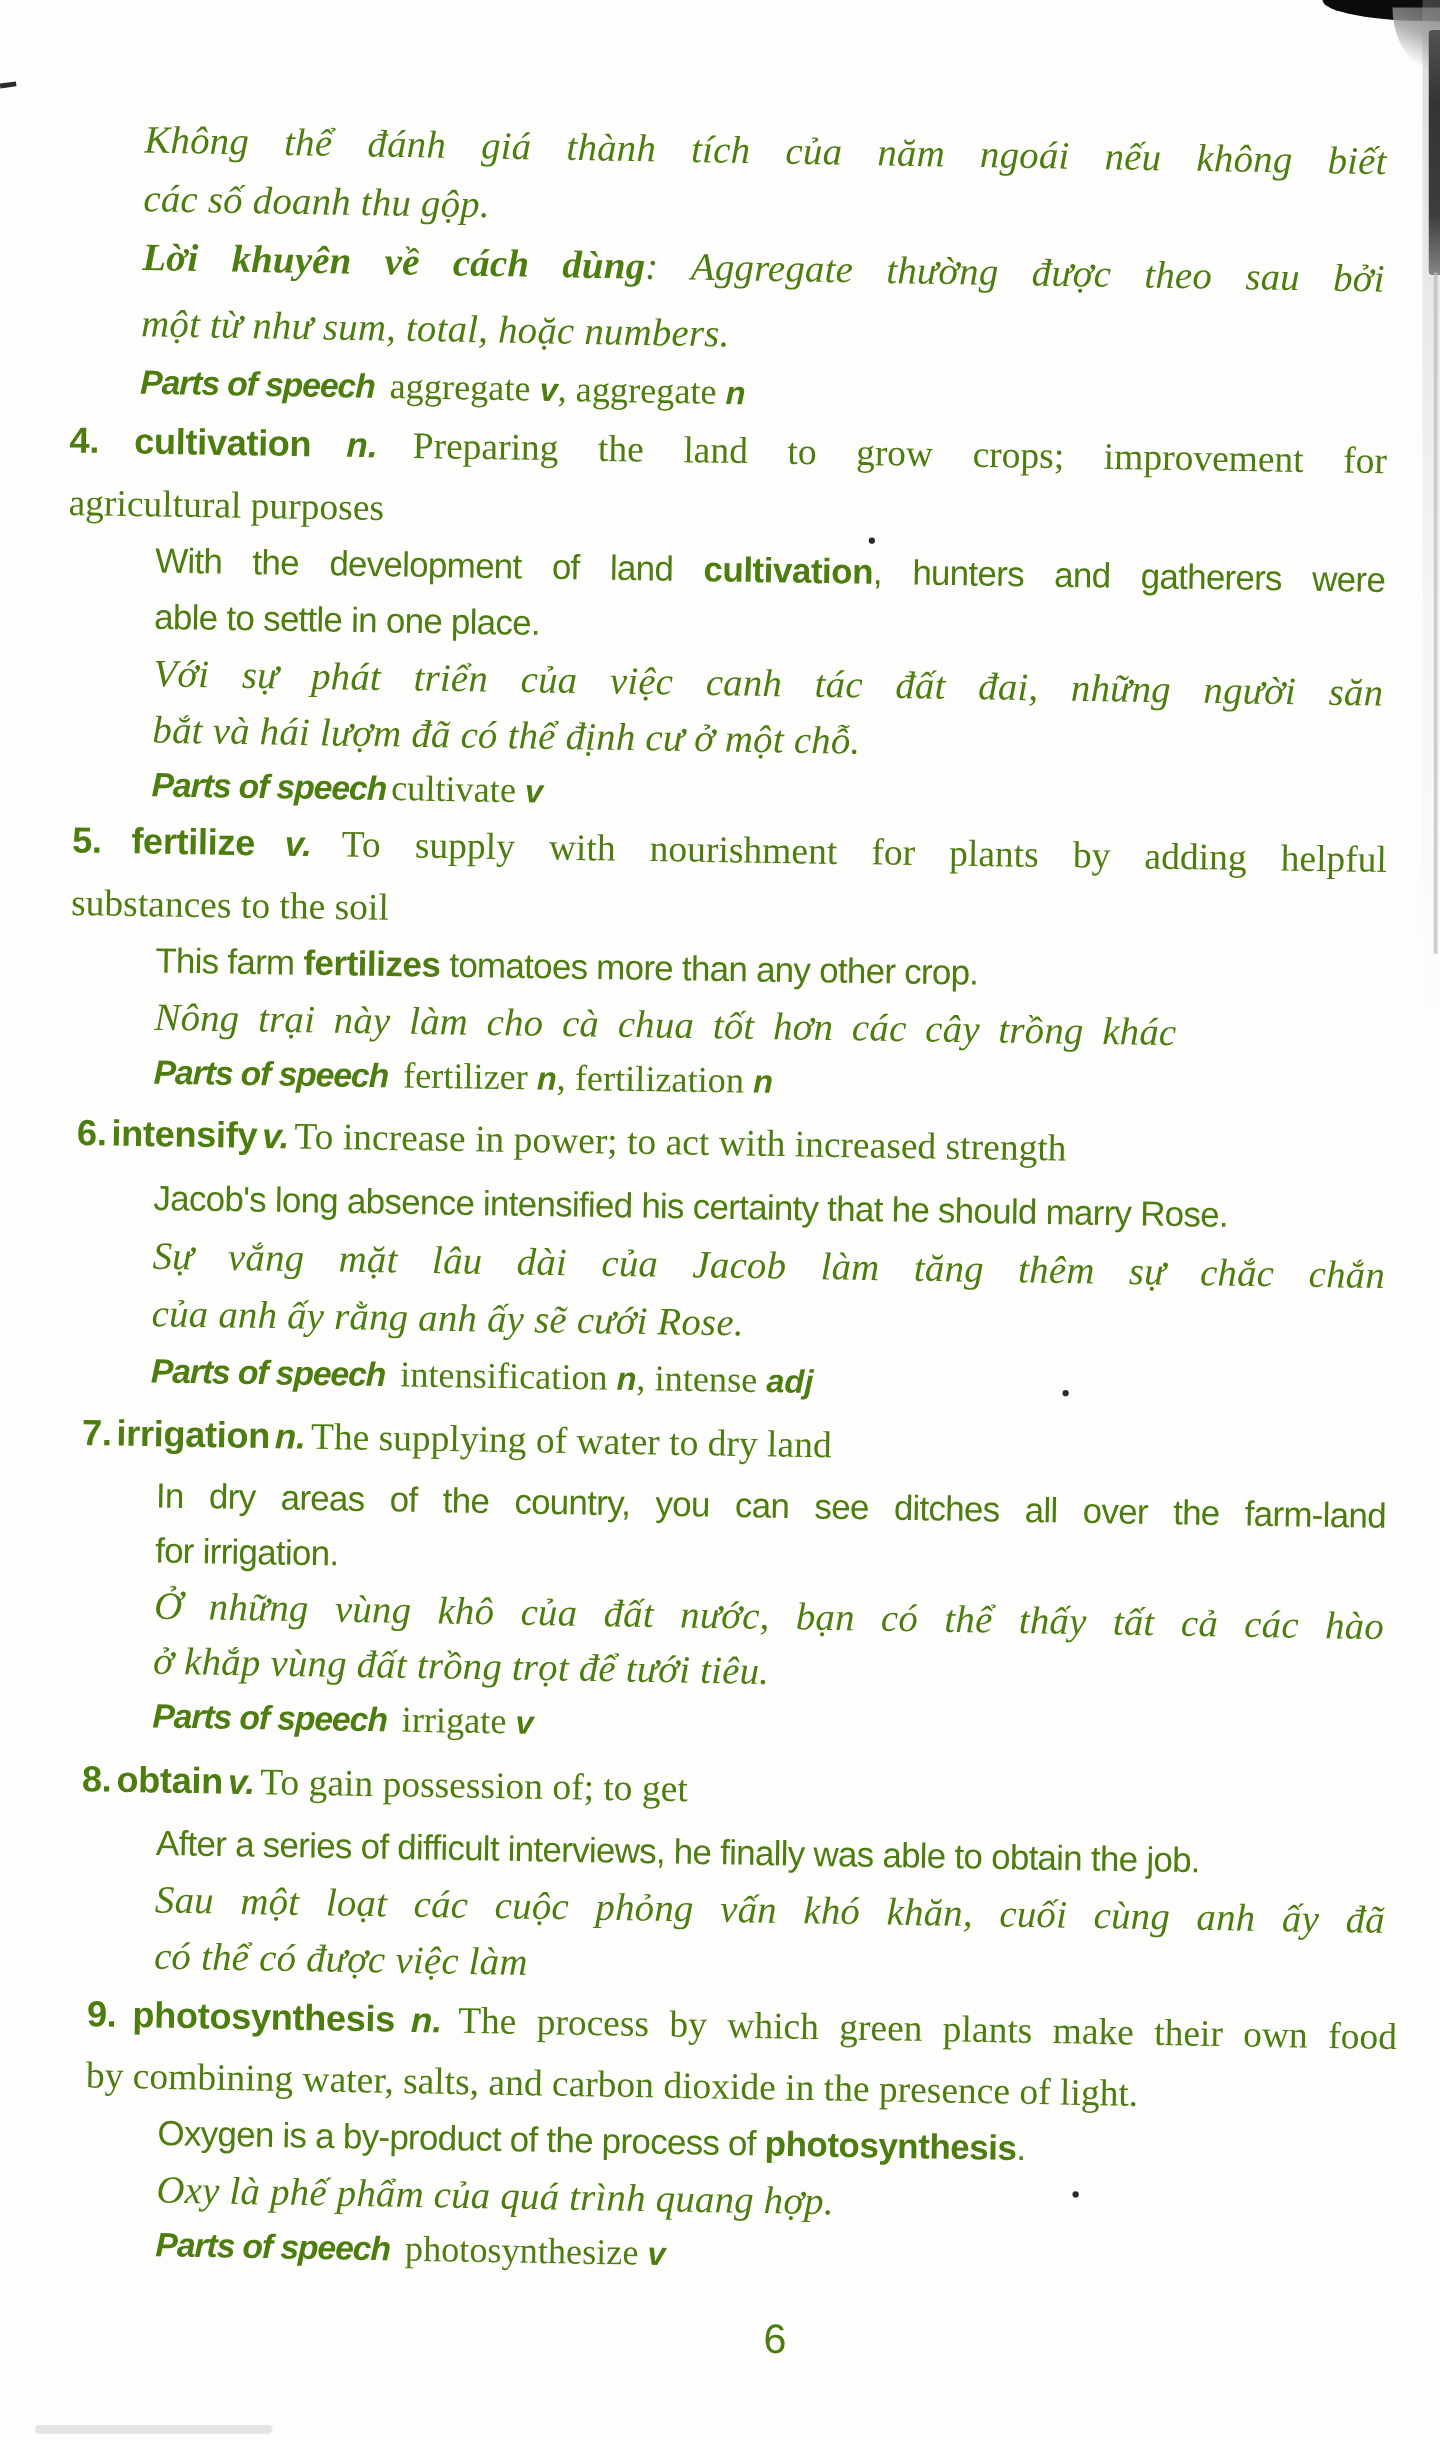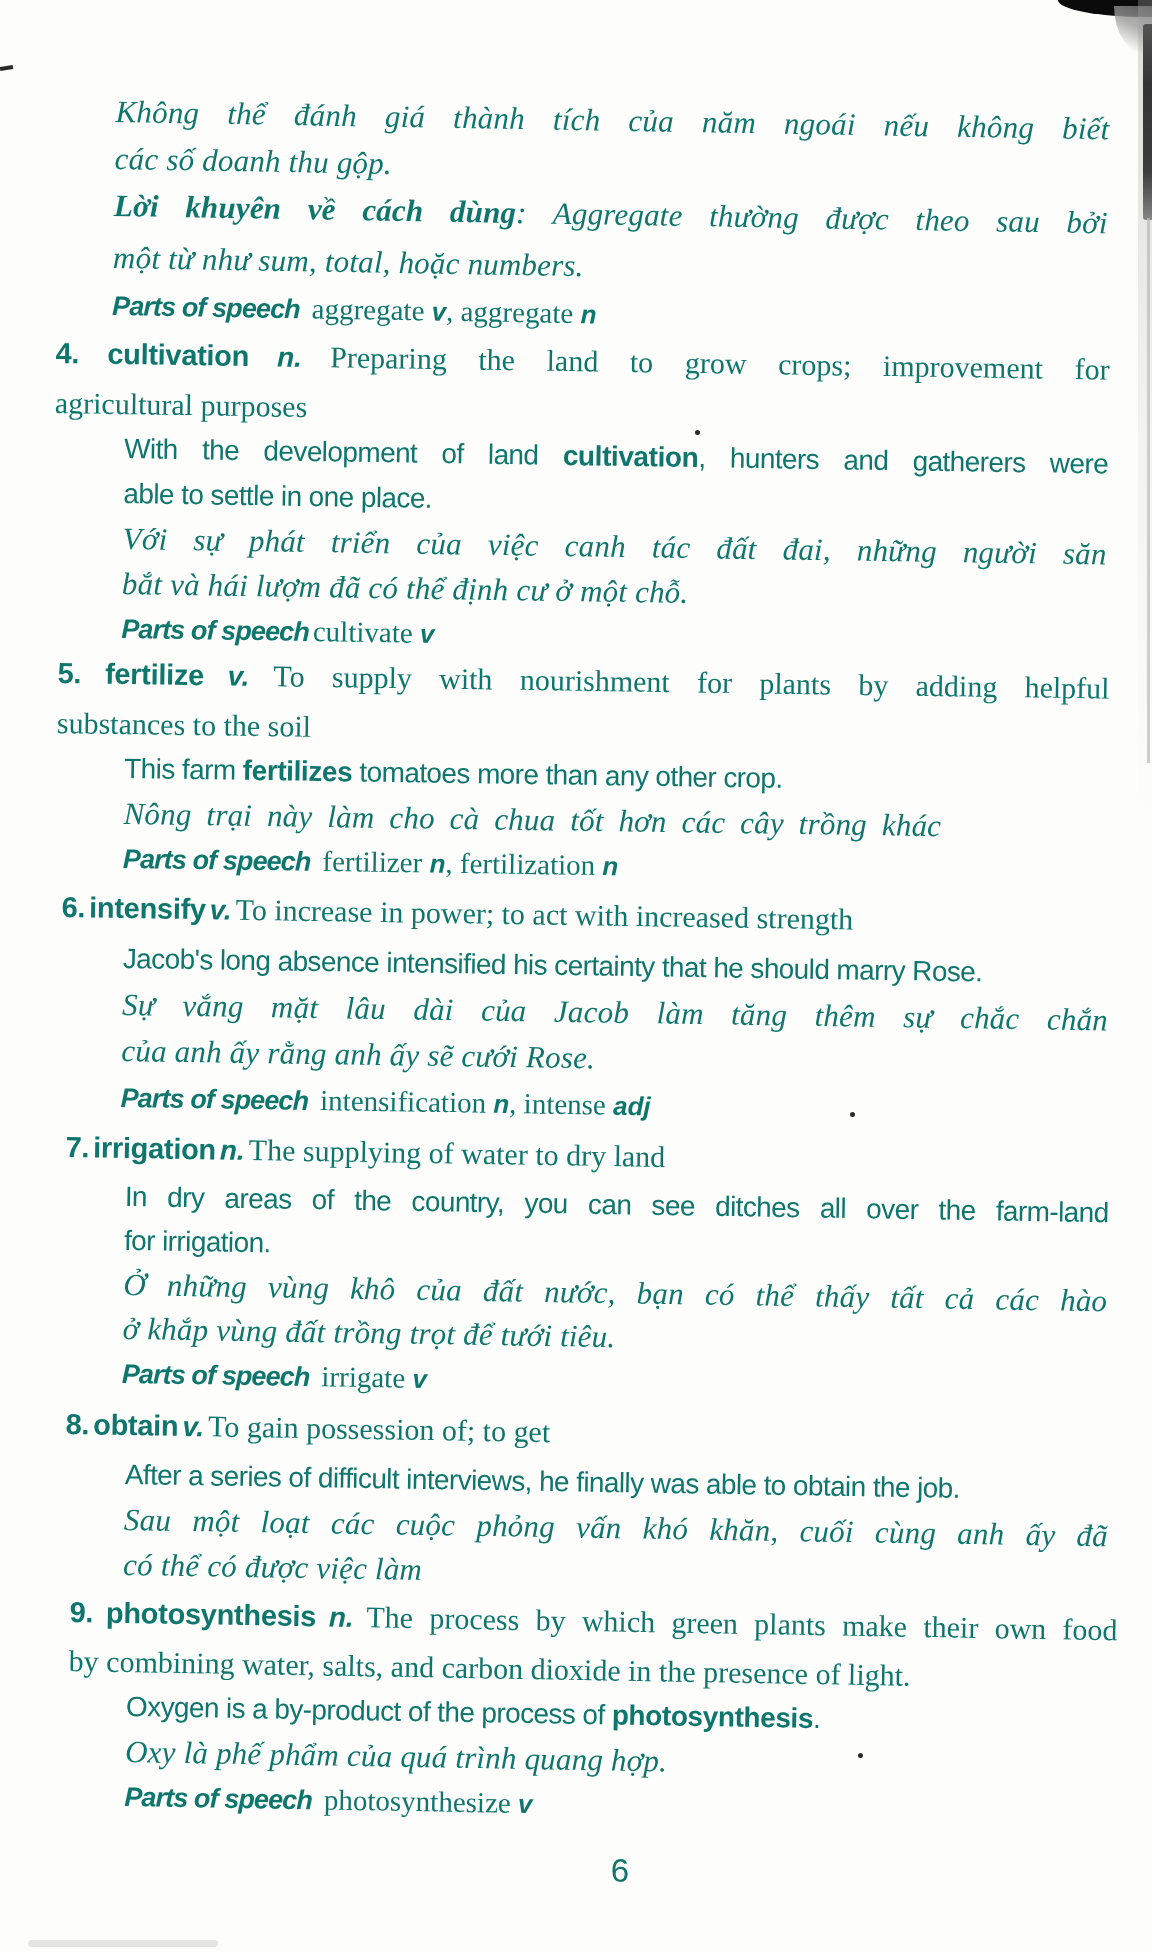--- a/index.html
+++ b/index.html
@@ -1,18 +1,18 @@
 <!DOCTYPE html>
 <html><head>
 <meta charset="utf-8">
 <style>
   html,body { margin:0; padding:0; background:#e9e9e9; }
   .page {
     position:relative; width:1152px; height:1952px;
-    background:#fdfdfb; overflow:hidden; color:#0f766e;
+    background:#fdfdfb; overflow:hidden; color:#4d7c0f;
     font-family:"Liberation Serif", serif;
   }
   .blk { position:absolute; transform-origin:0 0; }
   .ln { line-height:45px; white-space:normal; }
   .jl { text-align:justify; text-align-last:justify; }
   .nowrap { white-space:nowrap; }
   .ind { margin-left:var(--ind,64px); }
   .num, .hw { font-family:"Liberation Sans", sans-serif; font-weight:bold; font-size:29px; letter-spacing:-0.3px; }
   .hwpos { font-family:"Liberation Sans", sans-serif; font-weight:bold; font-style:italic; font-size:28px; }
   .defp { font-family:"Liberation Serif", serif; font-size:30px; }

